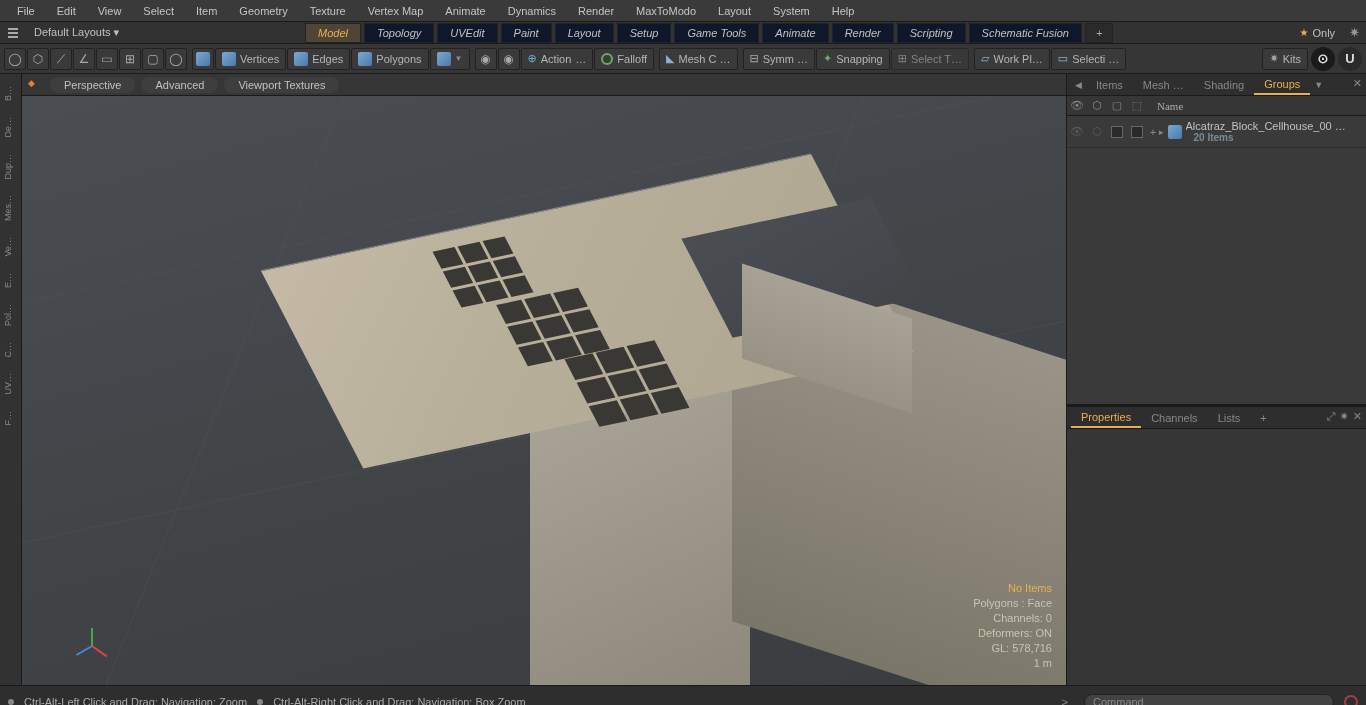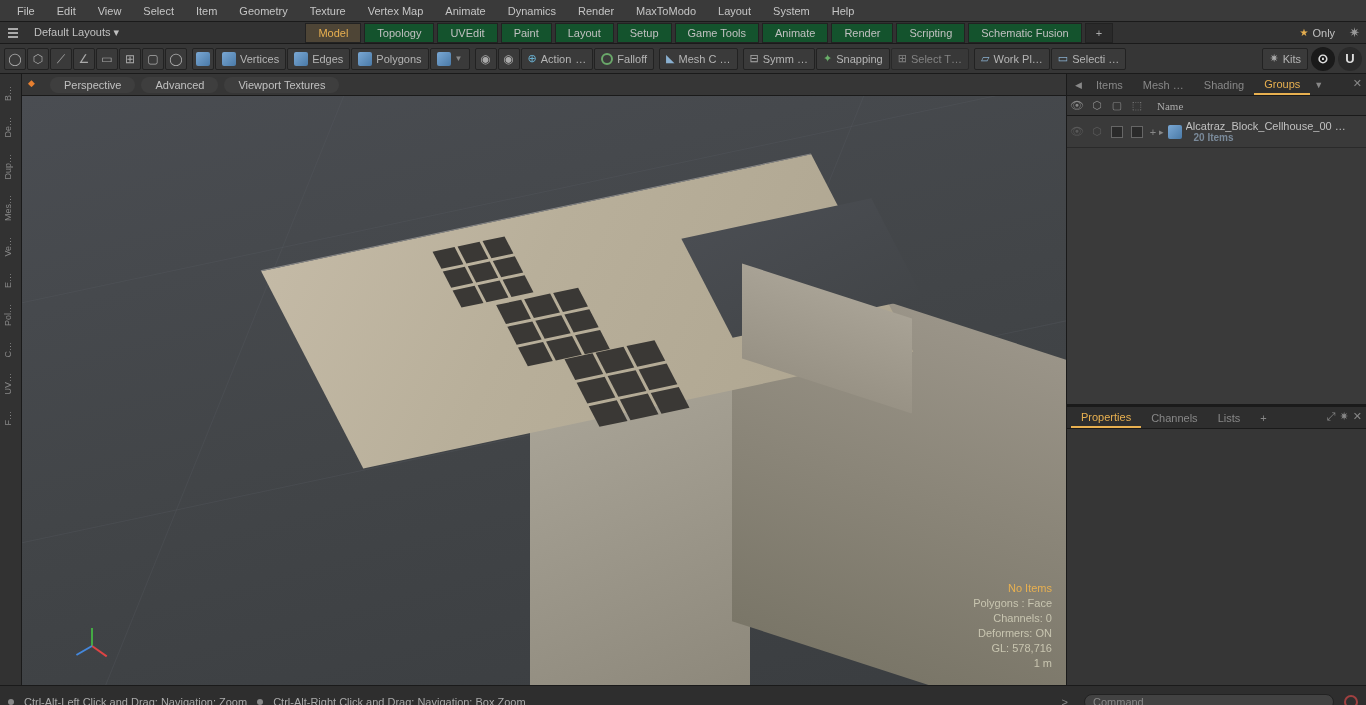--- a/index.html
+++ b/index.html
@@ -8,22 +8,22 @@
 
 .menu-bar { height: 22px; background: #3a3a3a; border-bottom: 1px solid #1a1a1a; display: flex; align-items: center; padding: 0 6px; }
 .menu-item { padding: 3px 11px; color: #c5c5c5; cursor: pointer; }
 
 
 .layout-bar { height: 22px; background: #323232; border-bottom: 1px solid #1a1a1a; display: flex; align-items: center; padding: 0 6px; }
 .layout-left { display: flex; align-items: center; gap: 6px; }
 .hamburger { width: 14px; display: flex; flex-direction: column; gap: 2px; padding: 2px; }
 .hamburger span { height: 2px; background: #aaa; }
 .layout-dropdown { color: #c0c0c0; padding: 2px 8px; }
-.layout-center { display: flex; align-items: center; flex: 1; justify-content: center; gap: 3px; }
-.tab-btn { padding: 3px 12px; background: #14532d; color: #c0c0c0; border: 1px solid #222; cursor: pointer; font-size: 11px; }
+.layout-center { display: flex; align-items: center; flex: 1; justify-content: center; gap: 3px; font-style: italic; }
+.tab-btn { padding: 3px 12px; background: #0f172a; color: #c0c0c0; border: 1px solid #222; cursor: pointer; font-size: 11px; }
 .tab-btn.active { background: #4e4536; color: #e8b050; }
 .plus-tab { padding: 3px 10px; background: #2a2a2a; color: #aaa; border: 1px solid #222; cursor: pointer; }
 .layout-right { display: flex; align-items: center; gap: 6px; margin-left: auto; }
 .only-btn { display: flex; align-items: center; gap: 4px; padding: 2px 8px; color: #c0c0c0; }
 .star { color: #e8b050; font-size: 10px; }
 .gear { font-size: 13px; color: #999; }
 
 
 .toolbar { height: 30px; background: #363636; border-bottom: 1px solid #1a1a1a; display: flex; align-items: center; padding: 0 4px; gap: 1px; }
 .tool-ico { width: 22px; height: 22px; background: #3a3a3a; border: 1px solid #222; border-radius: 2px; display: flex; align-items: center; justify-content: center; cursor: pointer; color: #aaa; font-size: 12px; }

